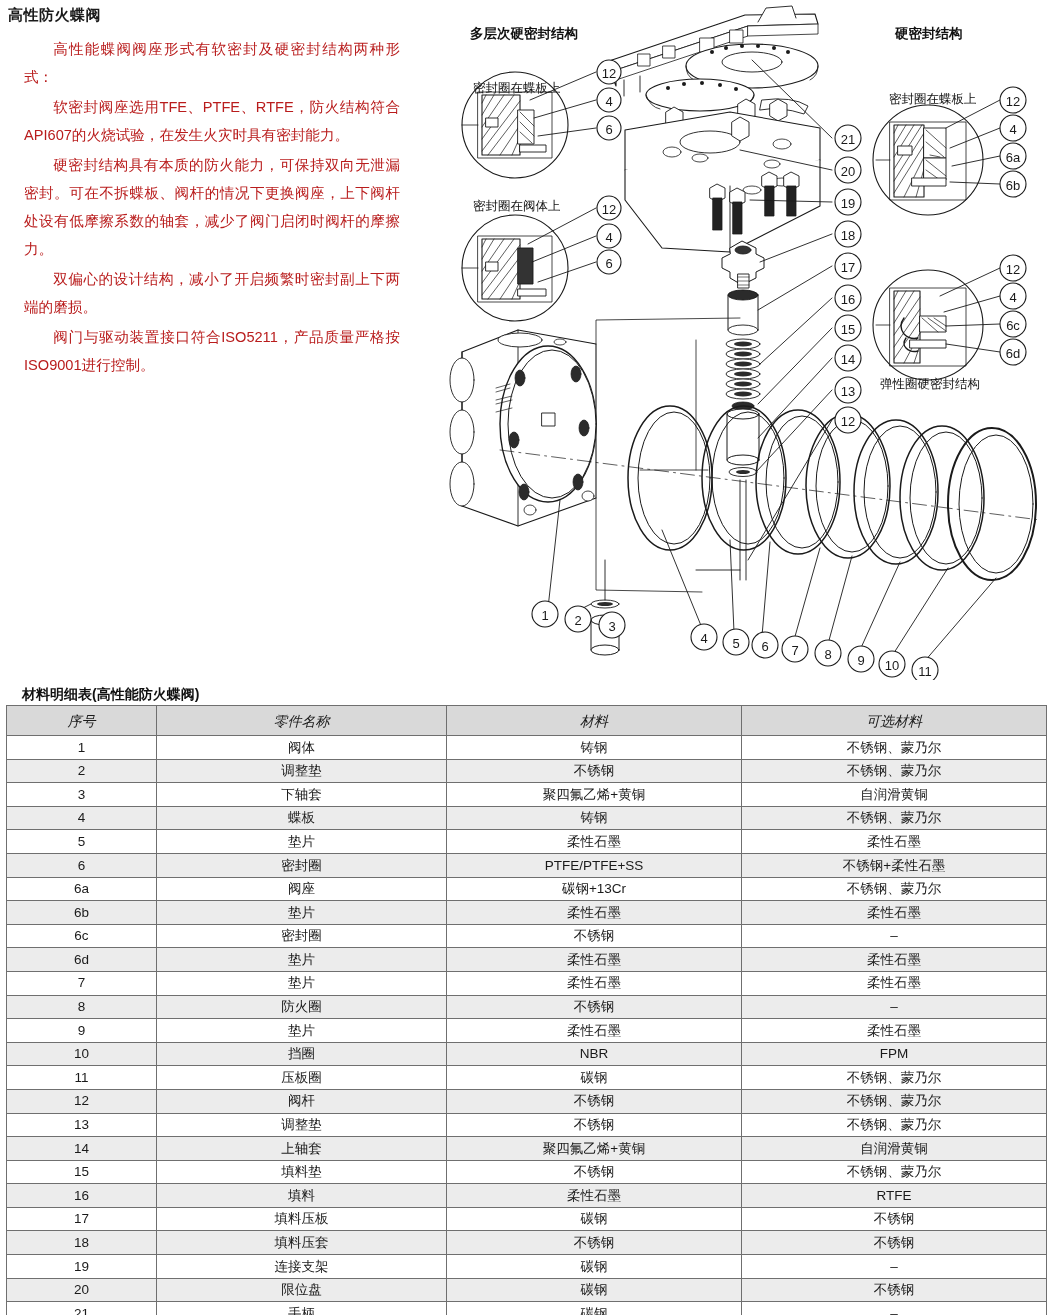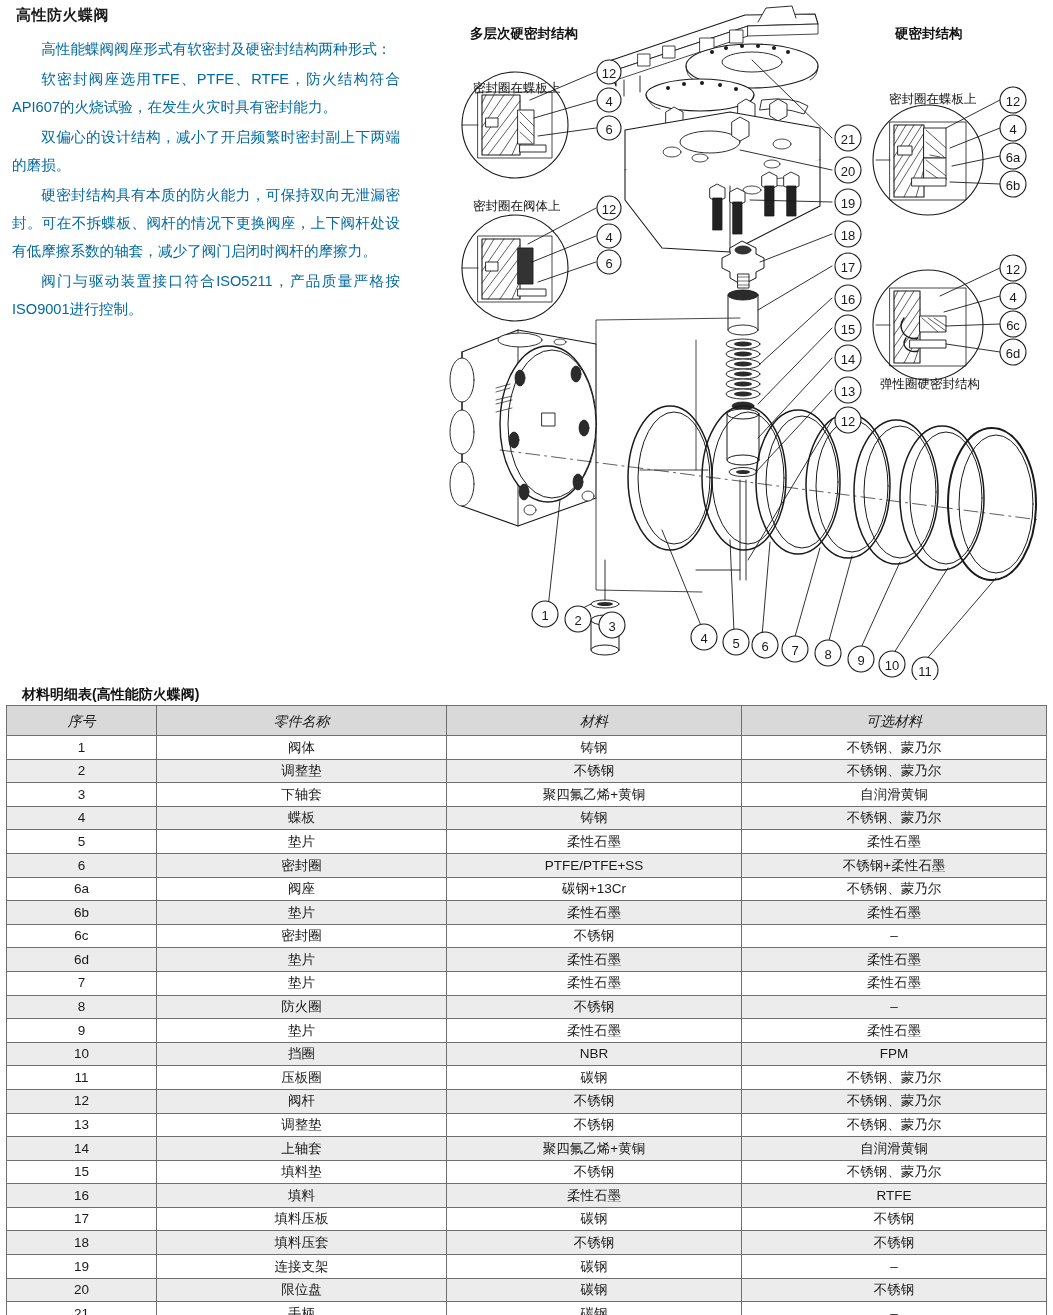--- a/index.html
+++ b/index.html
@@ -21,29 +21,29 @@
   .text-col {
     position: absolute;
     left: 8px;
     top: 6px;
     width: 392px;
   }
   .doc-title {
     font-size: 15px;
     font-weight: bold;
     letter-spacing: .5px;
-    margin: 0 0 10px 8px;
+    margin: 0 0 10px 0;
     color: #1a1a1a;
   }
   .para {
     font-size: 14.6px;
     line-height: 28px;
     text-indent: 2em;
-    margin: 0 0 2px 4px;
-    color: #0369a1;
+    margin: 0 0 2px 16px;
+    color: #b91c1c;
     text-align: justify;
   }
 
   
   .figure {
     position: absolute;
     left: 400px;
     top: 0;
     width: 653px;
     height: 680px;
@@ -111,22 +111,22 @@
 </style>
 </head>
 <body>
 
 <div id="page">
 
   <div class="text-col">
     <div class="doc-title">高性防火蝶阀</div>
     <p class="para">高性能蝶阀阀座形式有软密封及硬密封结构两种形式：</p>
     <p class="para">软密封阀座选用TFE、PTFE、RTFE，防火结构符合API607的火烧试验，在发生火灾时具有密封能力。</p>
+    <p class="para">硬密封结构具有本质的防火能力，可保持双向无泄漏密封。可在不拆蝶板、阀杆的情况下更换阀座，上下阀杆处设有低摩擦系数的轴套，减少了阀门启闭时阀杆的摩擦力。</p>
     <p class="para">双偏心的设计结构，减小了开启频繁时密封副上下两端的磨损。</p>
-    <p class="para">硬密封结构具有本质的防火能力，可保持双向无泄漏密封。可在不拆蝶板、阀杆的情况下更换阀座，上下阀杆处设有低摩擦系数的轴套，减少了阀门启闭时阀杆的摩擦力。</p>
     <p class="para">阀门与驱动装置接口符合ISO5211，产品质量严格按ISO9001进行控制。</p>
   </div>
 
   <div class="figure">
 
     <svg class="fig-svg" width="653" height="680" viewBox="0 0 653 680" fill="none" stroke="#1a1a1a" stroke-width="1.1" stroke-linejoin="round" stroke-linecap="round">
 
       <g>
         <circle cx="115" cy="125" r="53" fill="#fff"></circle>
         <path d="M78 92 L152 92 L152 158 L78 158 Z" fill="none" stroke-width="0.8"></path>

